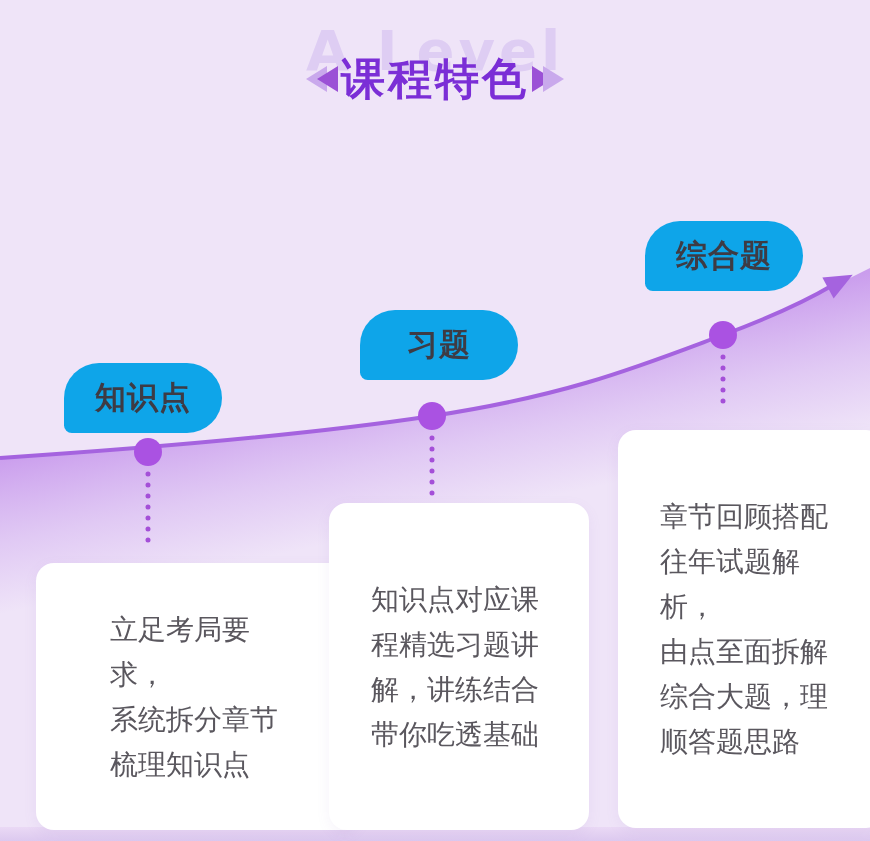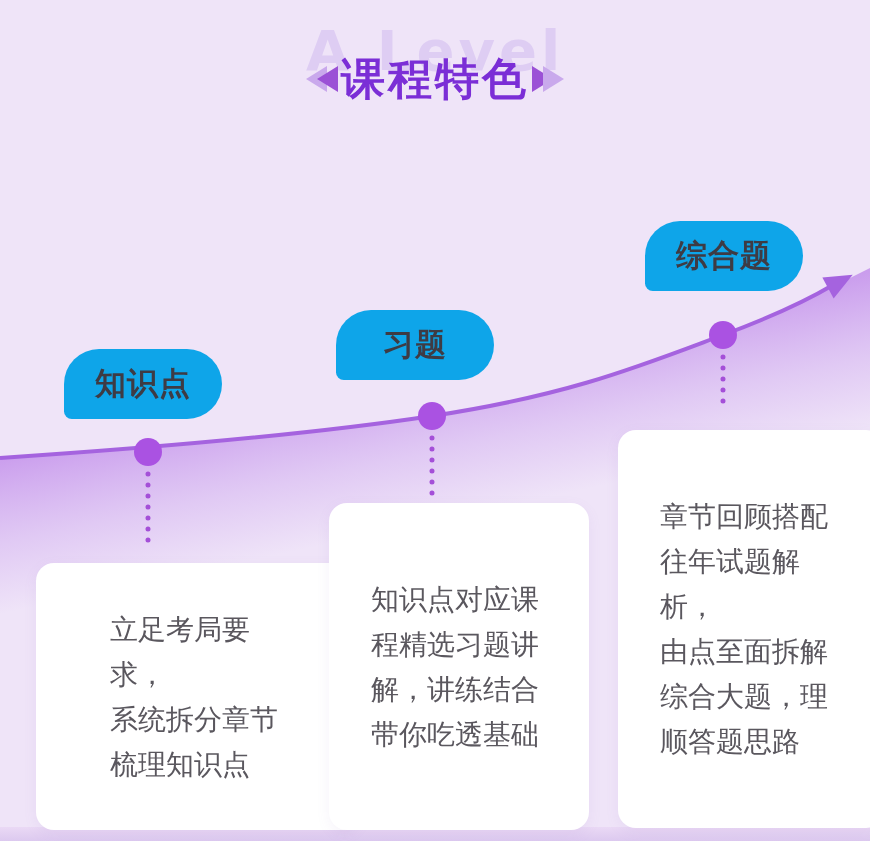--- a/index.html
+++ b/index.html
@@ -40,22 +40,22 @@
   
   .badge{
     position:absolute;z-index:3;
     width:158px;height:70px;
     background:#0ea5e9;
     border-radius:36px 36px 36px 8px;
     display:flex;align-items:center;justify-content:center;
     font-size:31px;font-weight:700;color:#3E3B44;
     letter-spacing:1px;
   }
-  .badge-1{left:64px;top:349px;}
-  .badge-2{left:336px;top:310px;}
+  .badge-1{left:64px;top:363px;}
+  .badge-2{left:360px;top:310px;}
   .badge-3{left:645px;top:221px;}
 
   
   .card{
     position:absolute;z-index:2;
     background:#ffffff;
     border-radius:18px;
     display:flex;align-items:center;justify-content:center;
     box-shadow:0 4px 14px rgba(140,100,190,0.08);
     margin-left:24px;

